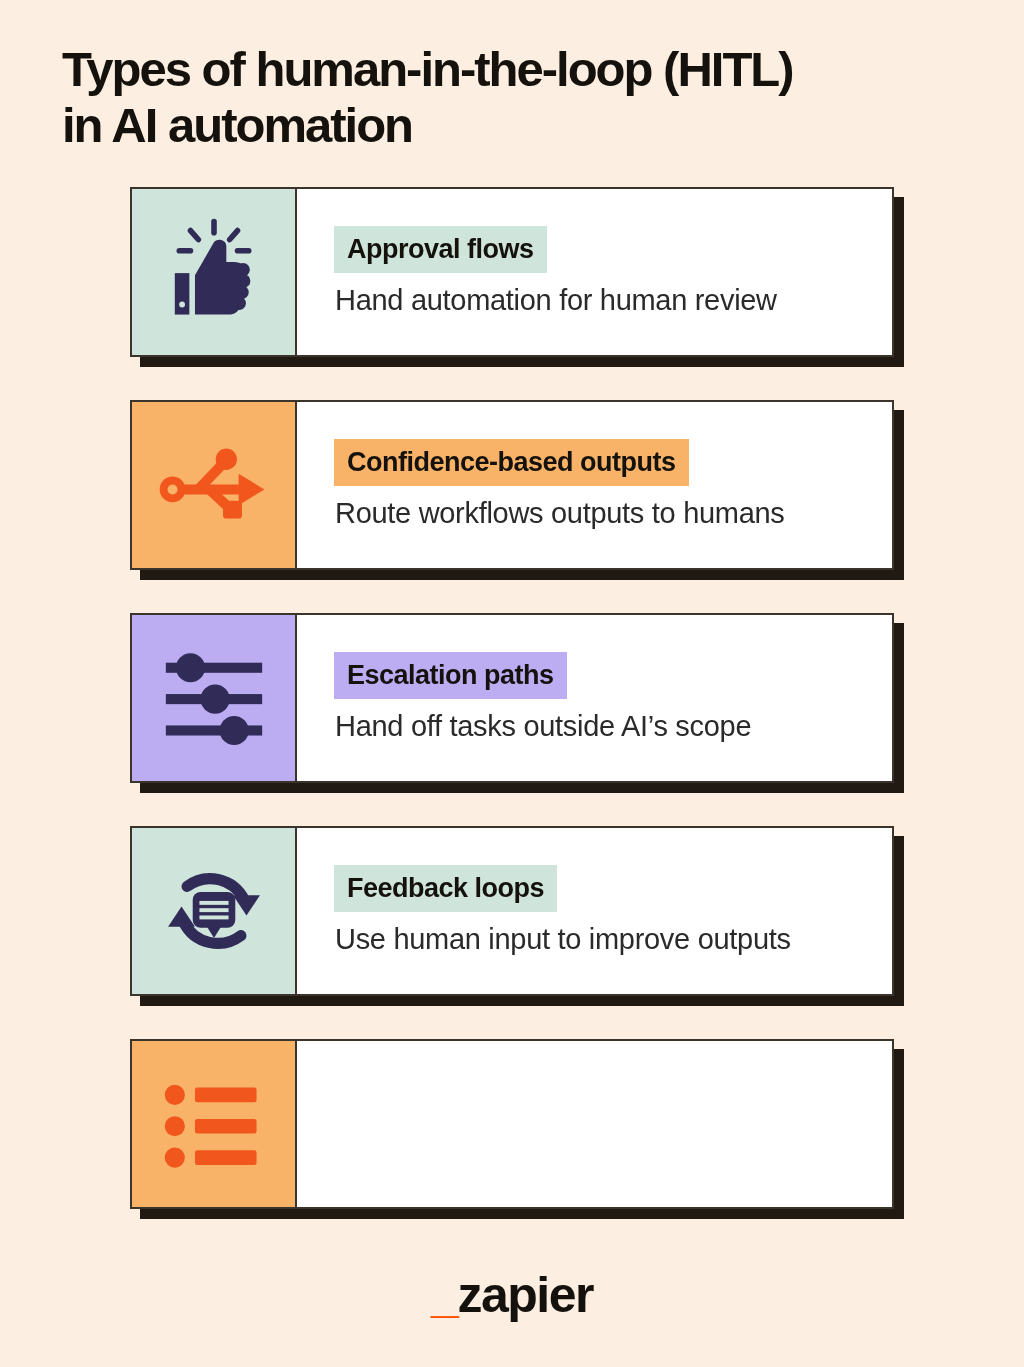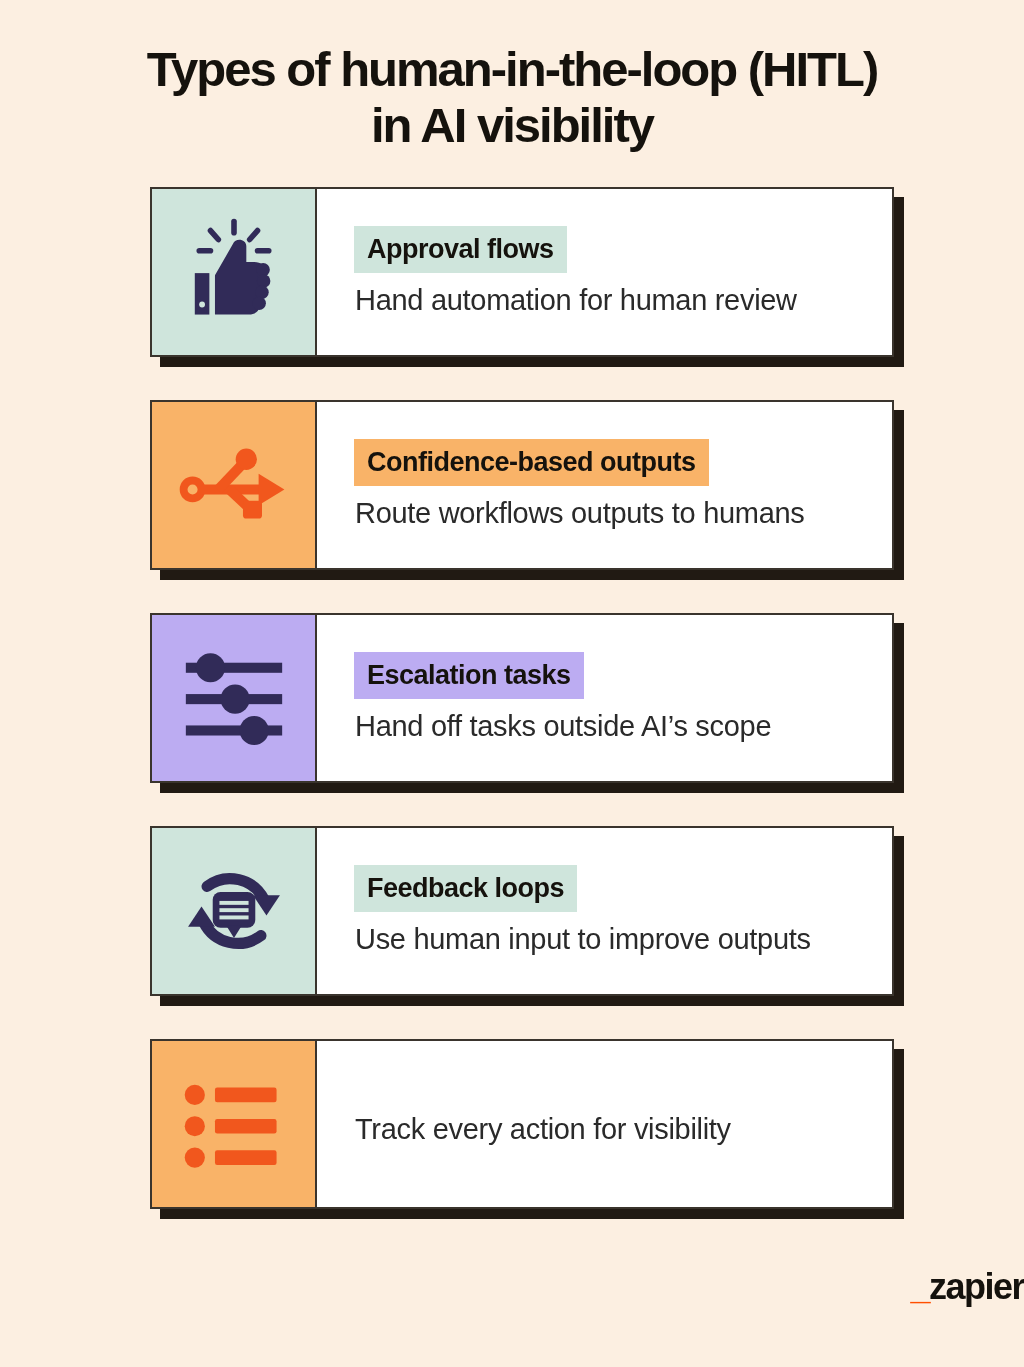--- a/index.html
+++ b/index.html
@@ -10,42 +10,41 @@
     width: 1024px;
     height: 1367px;
     background: var(--page-bg, #fcefe1);
     font-family: "Liberation Sans", sans-serif;
     overflow: hidden;
     position: relative;
   }
   .page-title {
     margin: 42px auto 0;
     width: 900px;
-    text-align: center;
+    text-align: left;
     font-size: 49px;
     line-height: 1.14;
     font-weight: 800;
     letter-spacing: -2px;
     color: var(--heading, #15120d);
   }
   .page-title .line { display: block; }
 
   .cards {
     width: 764px;
     margin: 33px auto 0;
   }
   .card {
     display: flex;
     height: 170px;
     background: var(--card-bg, #ffffff);
     border: 2px solid var(--border, #3a342d);
     box-shadow: 10px 10px 0 0 var(--shadow, #211a13);
     margin-bottom: 43px;
     box-sizing: border-box;
-    margin-left: 20px;
   }
   .icon-panel {
     width: 163px;
     flex: 0 0 163px;
     background: var(--panel, #cfe5dc);
     border-right: 2px solid var(--border, #3a342d);
     display: flex;
     align-items: center;
     justify-content: center;
   }
@@ -73,38 +72,38 @@
   }
   .card-desc {
     margin: 11px 0 0 1px;
     font-size: 29px;
     letter-spacing: -0.3px;
     color: var(--body-text, #2a2a2a);
   }
 
   .footer-logo {
     margin-top: 57px;
-    text-align: right;
-    font-size: 36px;
+    text-align: center;
+    font-size: 50px;
     font-weight: 800;
     letter-spacing: -1.5px;
     color: var(--heading, #1d1c18);
     user-select: none;
   }
   .footer-logo .underscore {
     color: #ff4f00;
     font-weight: 800;
   }
 </style>
 </head>
 <body style="--page-bg: #fcefe1; --card-bg: #ffffff; --border: #3a342d; --shadow: #211a13; --heading: #15120d; --body-text: #2a2a2a;">
 
 <h1 class="page-title">
   <span class="line">Types of human-in-the-loop (HITL)</span>
-  <span class="line">in AI visibility</span>
+  <span class="line">in AI automation</span>
 </h1>
 
 <div class="cards">
 
   <section class="card" style="--panel: #cfe5dc; --ink: #312b58;">
     <div class="icon-panel">
       <svg viewBox="0 0 100 100" xmlns="http://www.w3.org/2000/svg">
         <g stroke="currentColor" stroke-width="5" stroke-linecap="round">
           <line x1="29" y1="13" x2="36" y2="21"></line>
           <line x1="50" y1="5" x2="50" y2="15"></line>
@@ -150,21 +149,21 @@
       <svg viewBox="0 0 100 100" xmlns="http://www.w3.org/2000/svg">
         <rect x="7" y="18.5" width="86" height="9" fill="currentColor"></rect>
         <circle cx="29" cy="23" r="13" fill="currentColor"></circle>
         <rect x="7" y="46.5" width="86" height="9" fill="currentColor"></rect>
         <circle cx="51" cy="51" r="13" fill="currentColor"></circle>
         <rect x="7" y="74.5" width="86" height="9" fill="currentColor"></rect>
         <circle cx="68" cy="79" r="13" fill="currentColor"></circle>
       </svg>
     </div>
     <div class="card-body">
-      <h2 class="card-title">Escalation tasks</h2>
+      <h2 class="card-title">Escalation paths</h2>
       <p class="card-desc">Hand off tasks outside AI’s scope</p>
     </div>
   </section>
 
   <section class="card" style="--panel: #cfe5dc; --ink: #312b58;">
     <div class="icon-panel">
       <svg viewBox="0 0 100 100" xmlns="http://www.w3.org/2000/svg">
         <path d="M26 28 A34 34 0 0 1 77 40" fill="none" stroke="currentColor" stroke-width="10" stroke-linecap="round"></path>
         <polygon points="67,36 91,36 79,54" fill="currentColor"></polygon>
         <path d="M74 72 A34 34 0 0 1 23 60" fill="none" stroke="currentColor" stroke-width="10" stroke-linecap="round"></path>
@@ -187,21 +186,20 @@
       <svg viewBox="0 0 100 100" xmlns="http://www.w3.org/2000/svg">
         <circle cx="15" cy="24" r="9" fill="currentColor"></circle>
         <rect x="33" y="17.5" width="55" height="13" rx="2" fill="currentColor"></rect>
         <circle cx="15" cy="52" r="9" fill="currentColor"></circle>
         <rect x="33" y="45.5" width="55" height="13" rx="2" fill="currentColor"></rect>
         <circle cx="15" cy="80" r="9" fill="currentColor"></circle>
         <rect x="33" y="73.5" width="55" height="13" rx="2" fill="currentColor"></rect>
       </svg>
     </div>
     <div class="card-body">
-      <p class="card-desc">Track every action for visibility</p>
     </div>
   </section>
 
 </div>
 
 <div class="footer-logo">
   <span class="underscore" style="color: rgb(255, 79, 0);">_</span><span>zapier</span>
 </div>
 
 </body></html>

